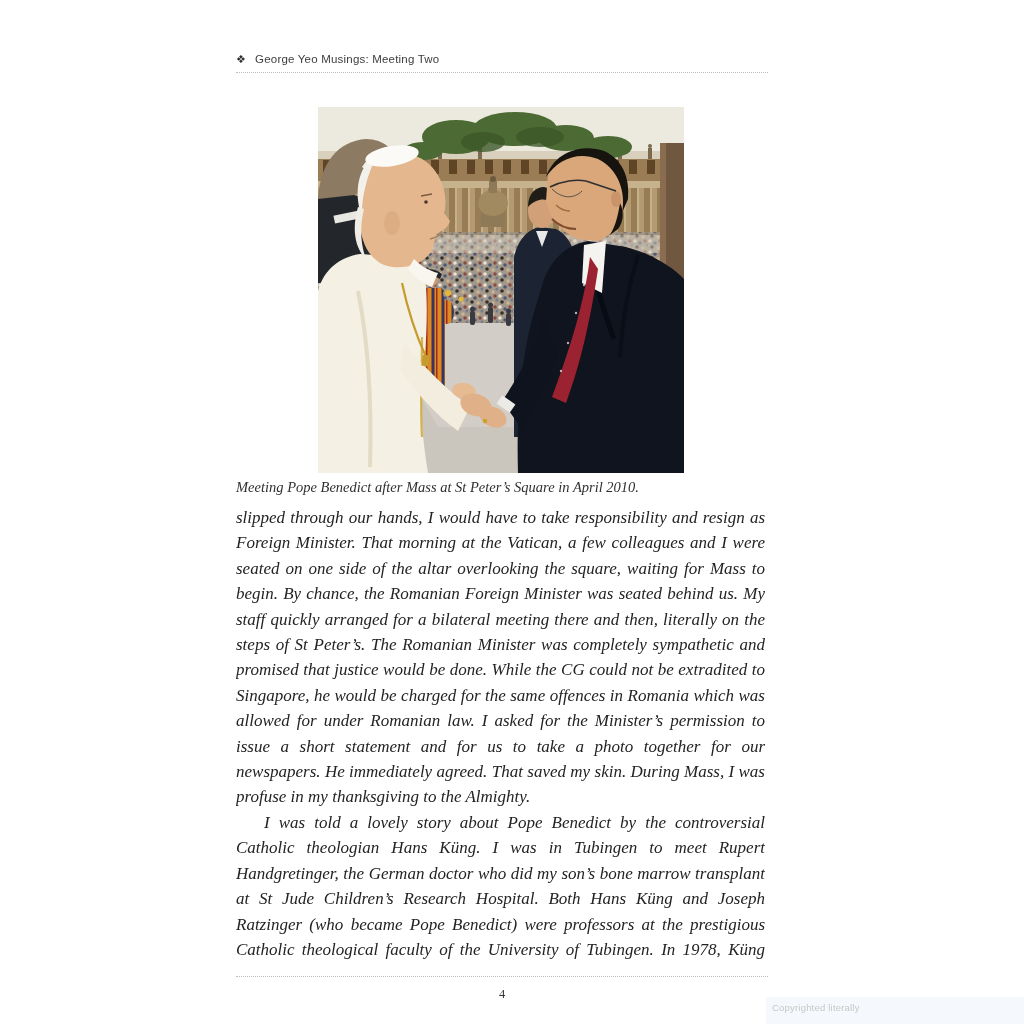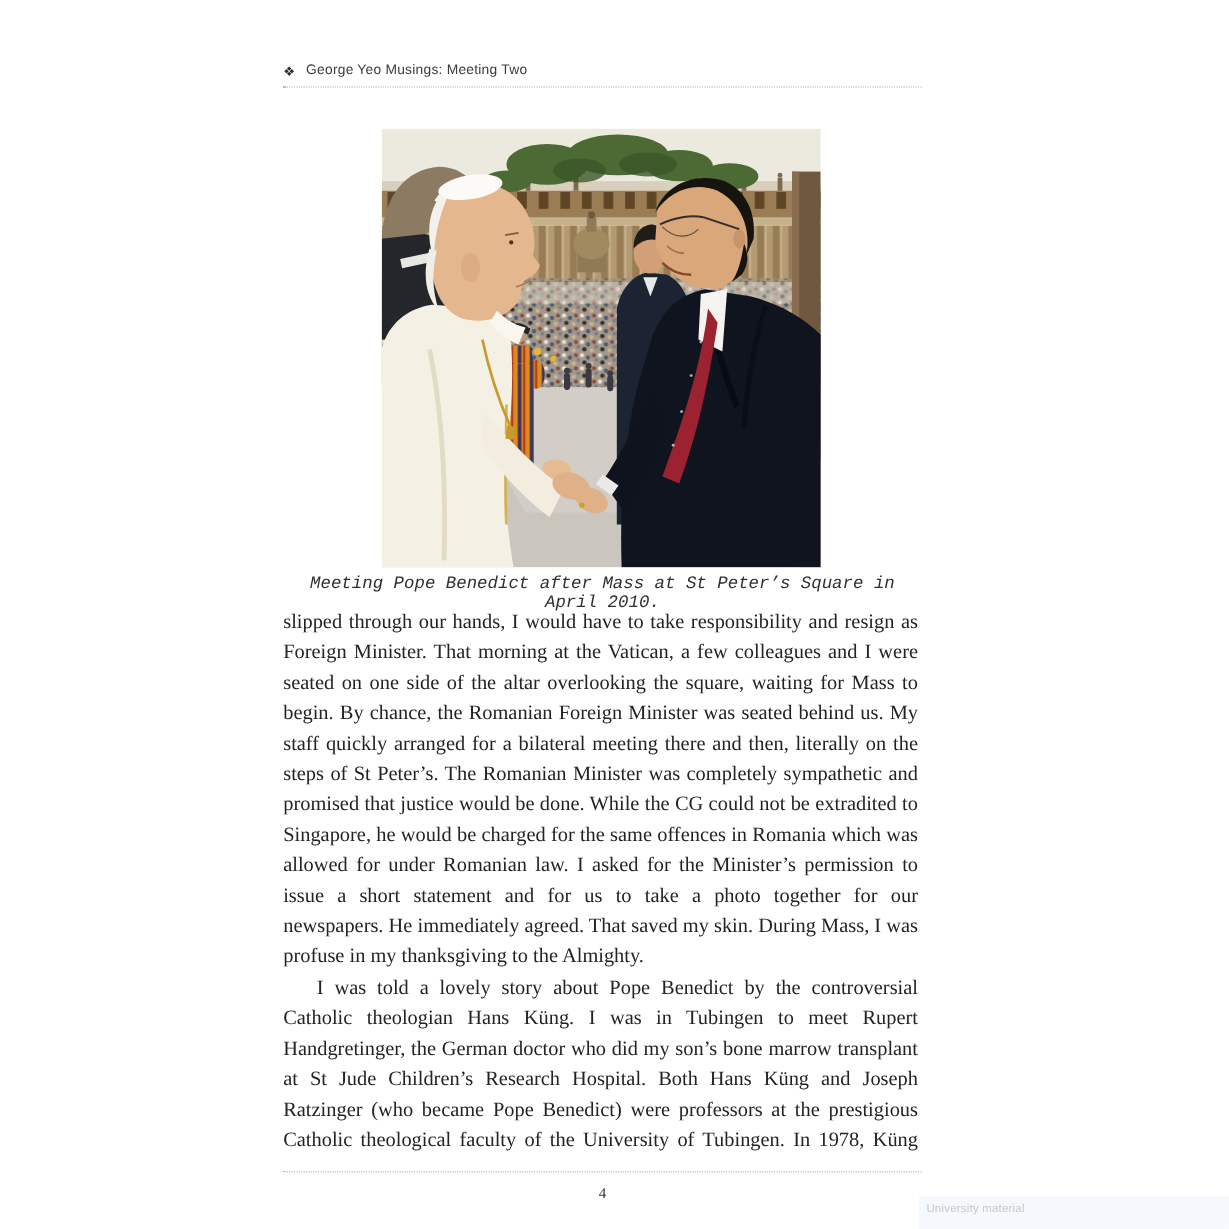--- a/index.html
+++ b/index.html
@@ -11,29 +11,29 @@
     display:flex;align-items:center;gap:9px;
     padding-bottom:7px;border-bottom:1px dotted #bcbcbc;
     font-size:11.5px;color:#3d3d3d;letter-spacing:.2px;
   }
   .fleuron{font-family:"DejaVu Sans",sans-serif;font-size:11px;color:#2e2e2e;line-height:1;}
 
   .photo-wrap{position:absolute;left:318px;top:107px;width:366px;height:366px;overflow:hidden;}
   .photo-wrap svg{display:block;}
 
   .caption{
-    position:absolute;left:236px;top:479px;width:532px;text-align:center;
-    font-family:Liberation Mono, monospace;font-style:italic;
+    position:absolute;left:236px;top:479px;width:532px;text-align:left;
+    font-family:Liberation Serif, serif;font-style:italic;
     font-size:14.5px;color:#2f2f2f;
   }
 
   .body-text{
     position:absolute;left:236px;top:505px;width:529px;height:460px;overflow:hidden;
     font-family:"Liberation Serif",serif;font-size:17px;line-height:25.4px;
-    color:#232323;text-align:justify;
+    color:#232323;text-align:justify;font-style:italic;
   }
   .body-text p{margin:0;}
   .para-indent{text-indent:28px;text-align-last:justify;}
 
   .foot-rule{position:absolute;left:236px;top:976px;width:532px;height:0;border-top:1px dotted #bcbcbc;}
   .page-number{
     position:absolute;left:236px;top:987px;width:532px;text-align:center;
     font-family:"Liberation Serif",serif;font-size:12.5px;color:#333;
   }
   .watermark-box{
@@ -239,15 +239,15 @@
 
   <div class="caption">Meeting Pope Benedict after Mass at St Peter’s Square in April 2010.</div>
 
   <main class="body-text">
     <p>slipped through our hands, I would have to take responsibility and resign as Foreign Minister. That morning at the Vatican, a few colleagues and I were seated on one side of the altar overlooking the square, waiting for Mass to begin. By chance, the Romanian Foreign Minister was seated behind us. My staff quickly arranged for a bilateral meeting there and then, literally on the steps of St Peter’s. The Romanian Minister was completely sympathetic and promised that justice would be done. While the CG could not be extradited to Singapore, he would be charged for the same offences in Romania which was allowed for under Romanian law. I asked for the Minister’s permission to issue a short statement and for us to take a photo together for our newspapers. He immediately agreed. That saved my skin. During Mass, I was profuse in my thanksgiving to the Almighty.</p>
     <p class="para-indent">I was told a lovely story about Pope Benedict by the controversial Catholic theologian Hans Küng. I was in Tubingen to meet Rupert Handgretinger, the German doctor who did my son’s bone marrow transplant at St Jude Children’s Research Hospital. Both Hans Küng and Joseph Ratzinger (who became Pope Benedict) were professors at the prestigious Catholic theological faculty of the University of Tubingen. In 1978, Küng rejected</p>
   </main>
 
   <div class="foot-rule"></div>
   <div class="page-number">4</div>
-  <div class="watermark-box">University material</div>
+  <div class="watermark-box">Copyrighted literally</div>
 
 </div>
 
 </body></html>

